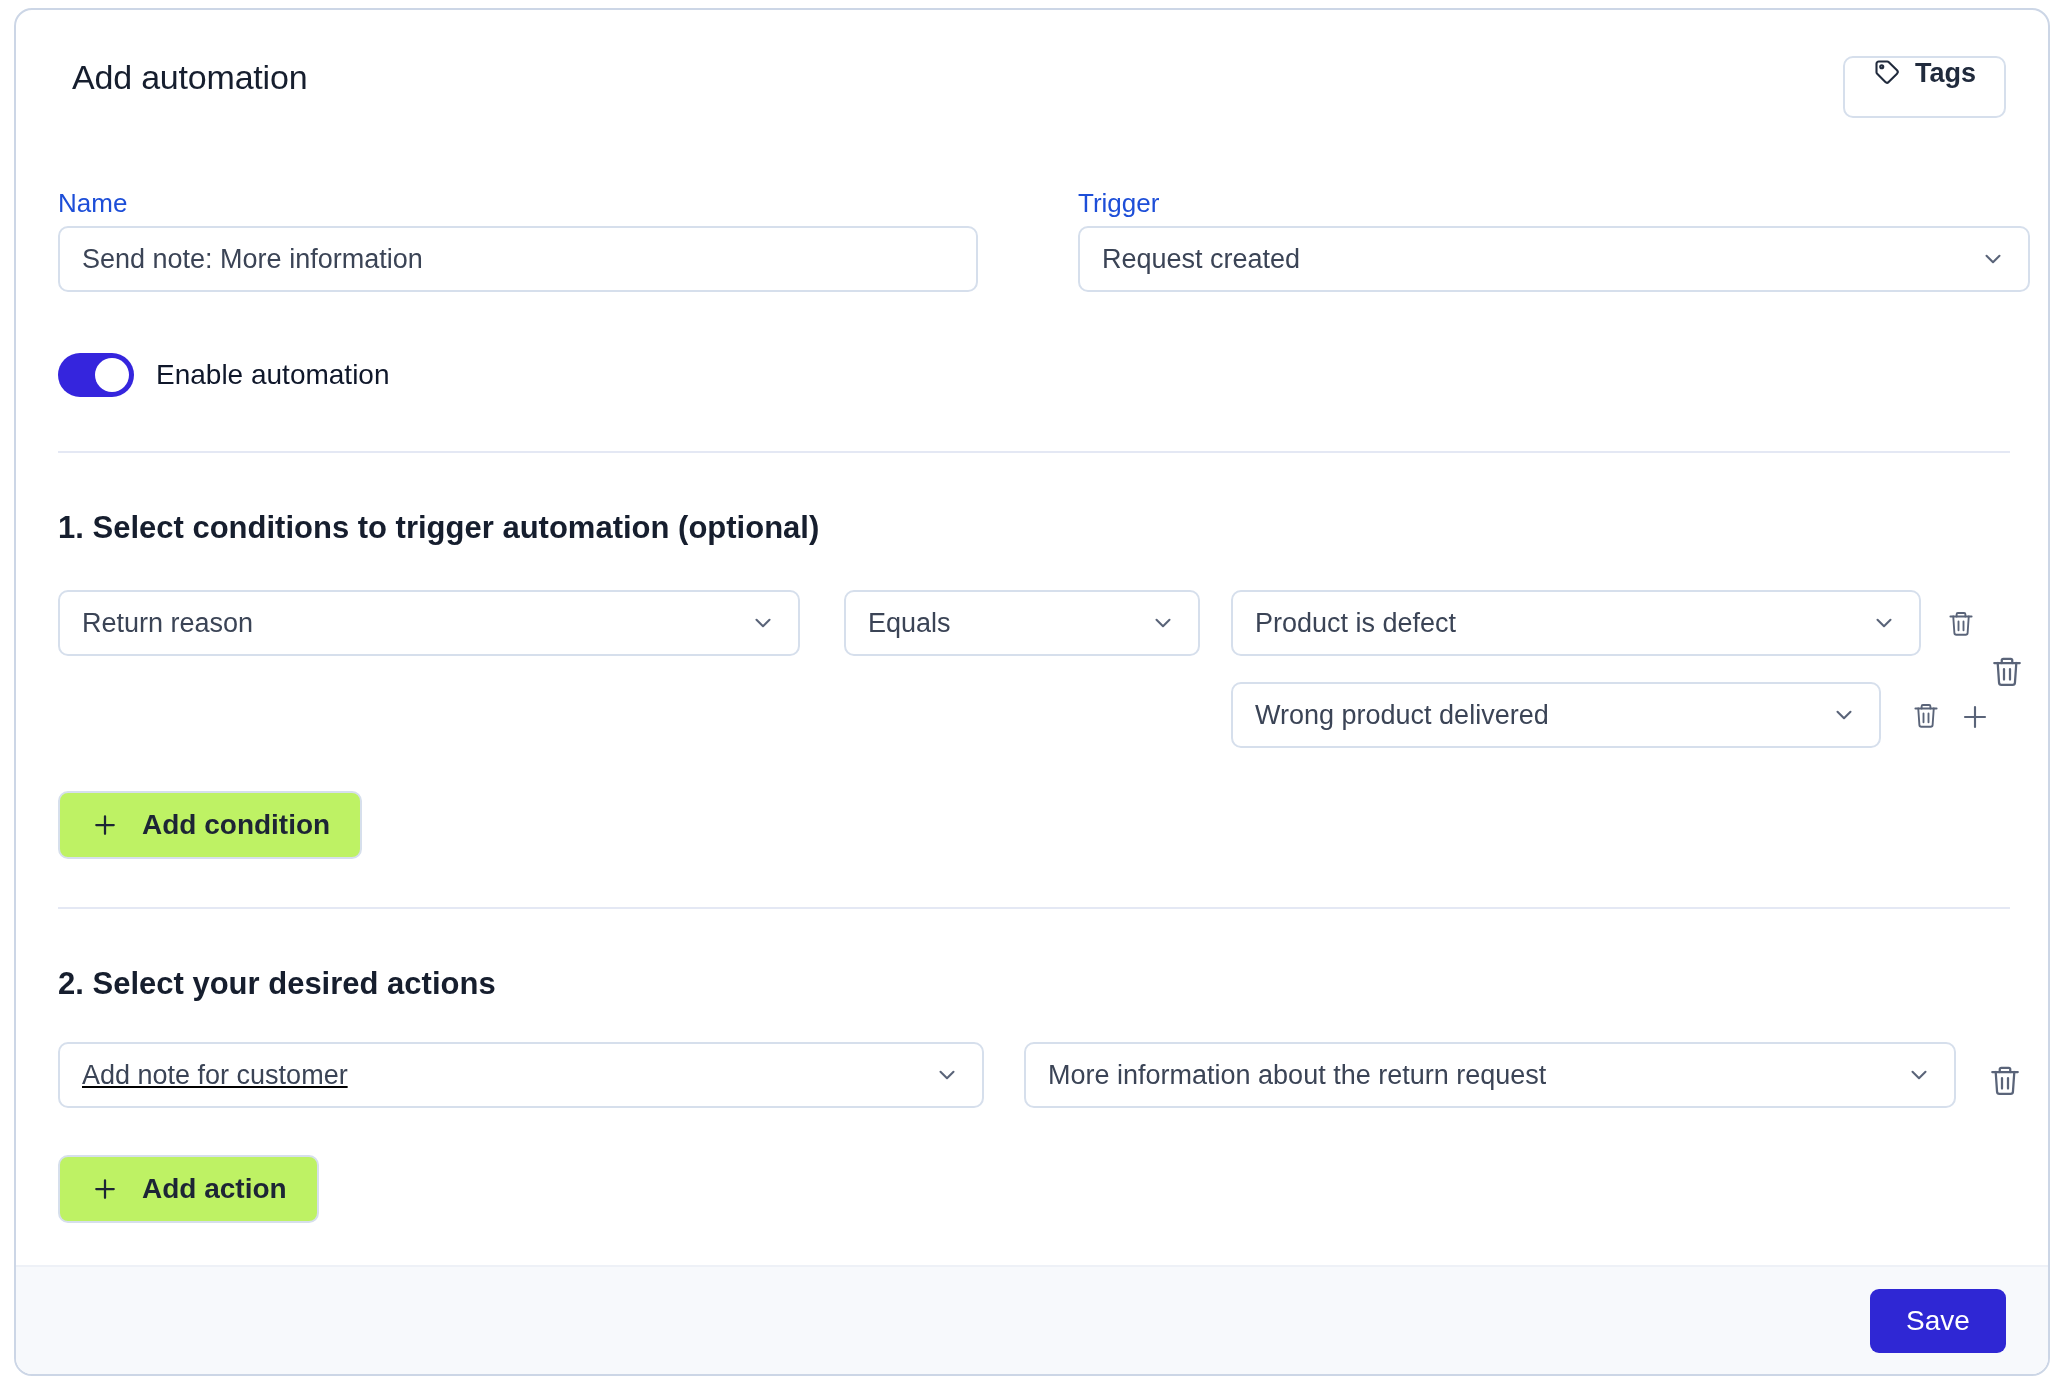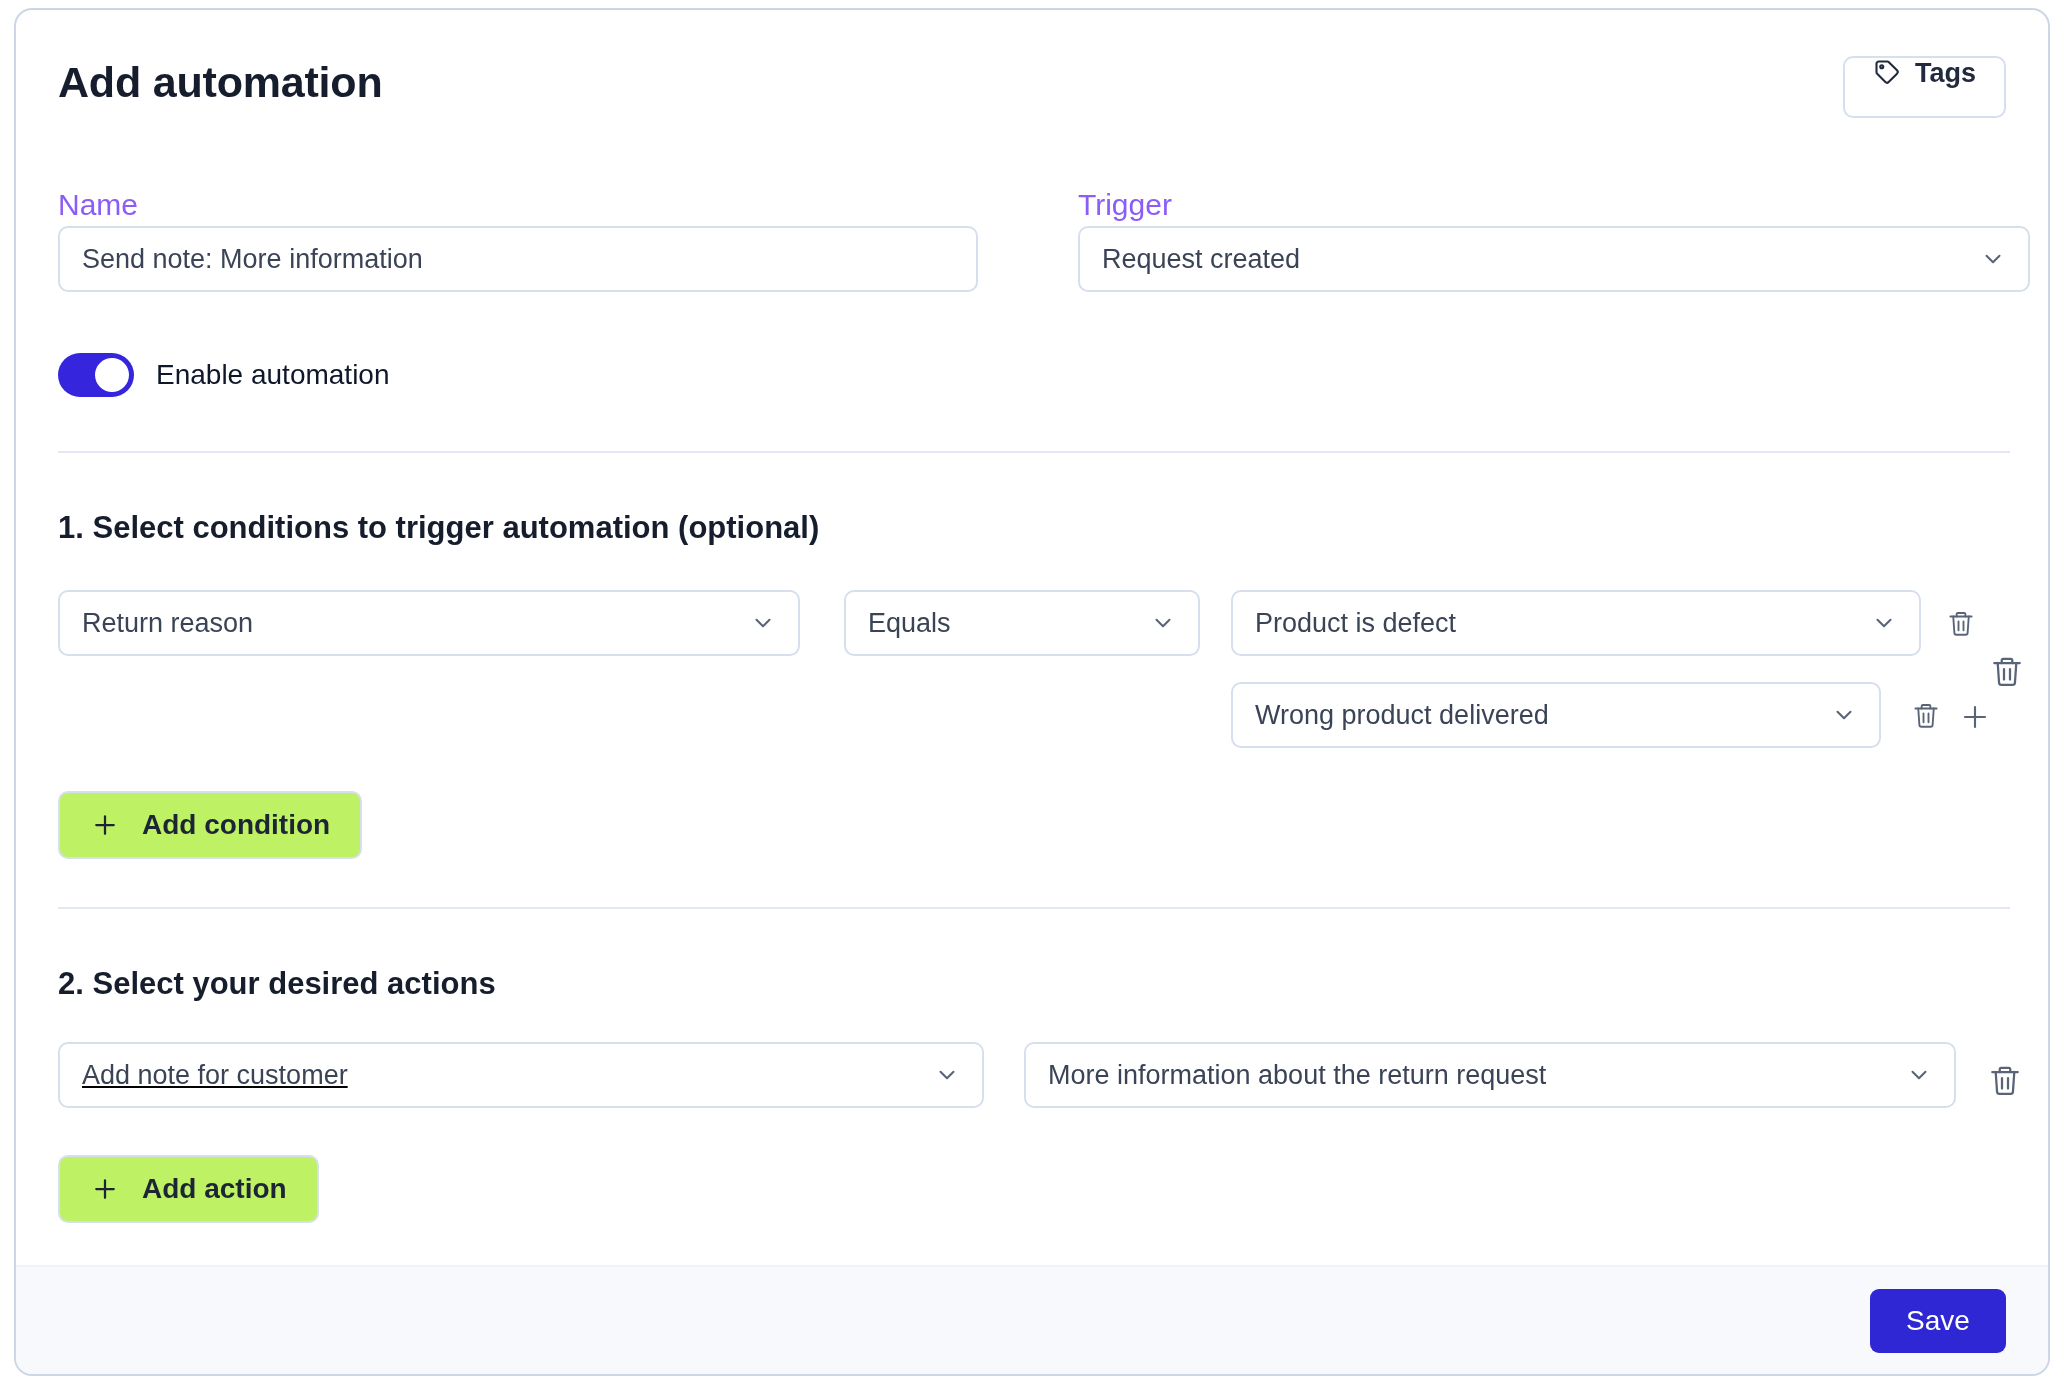--- a/index.html
+++ b/index.html
@@ -29,24 +29,24 @@
   }
 
   .card-body {
     position: relative;
     height: 1259px;
   }
 
   
   .page-title {
     position: absolute;
-    left: 42px;
+    left: 56px;
     top: 48px;
-    font-size: 43px;
-    font-weight: 700;
+    font-size: 34px;
+    font-weight: 400;
     color: #161e2e;
     letter-spacing: -0.2px;
   }
 
   .tags-button {
     position: absolute;
     right: 42px;
     top: 46px;
     height: 62px;
     padding: 0 28px;
@@ -61,22 +61,22 @@
   }
   .tags-button .label {
     font-size: 27px;
     font-weight: 600;
     color: #212b3d;
   }
 
   
   .field-label {
     position: absolute;
-    font-size: 30px;
-    color: #8b5cf6;
+    font-size: 26px;
+    color: #1d4ed8;
   }
   #name-label { left: 42px; top: 178px; }
   #trigger-label { left: 1062px; top: 178px; }
 
   .control {
     position: absolute;
     height: 66px;
     background: #ffffff;
     border: 2px solid #d6dfec;
     border-radius: 10px;

